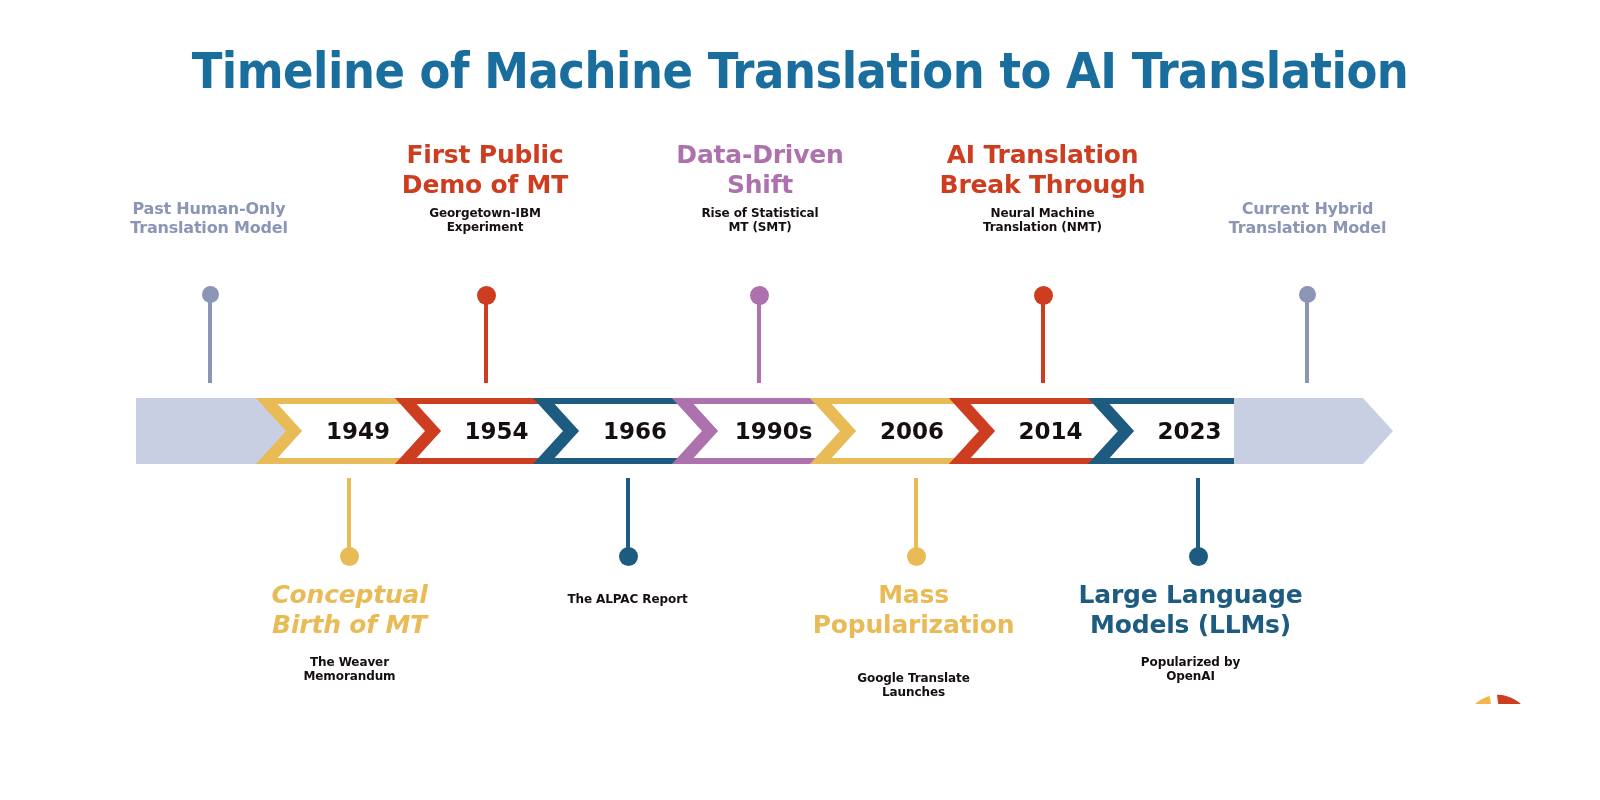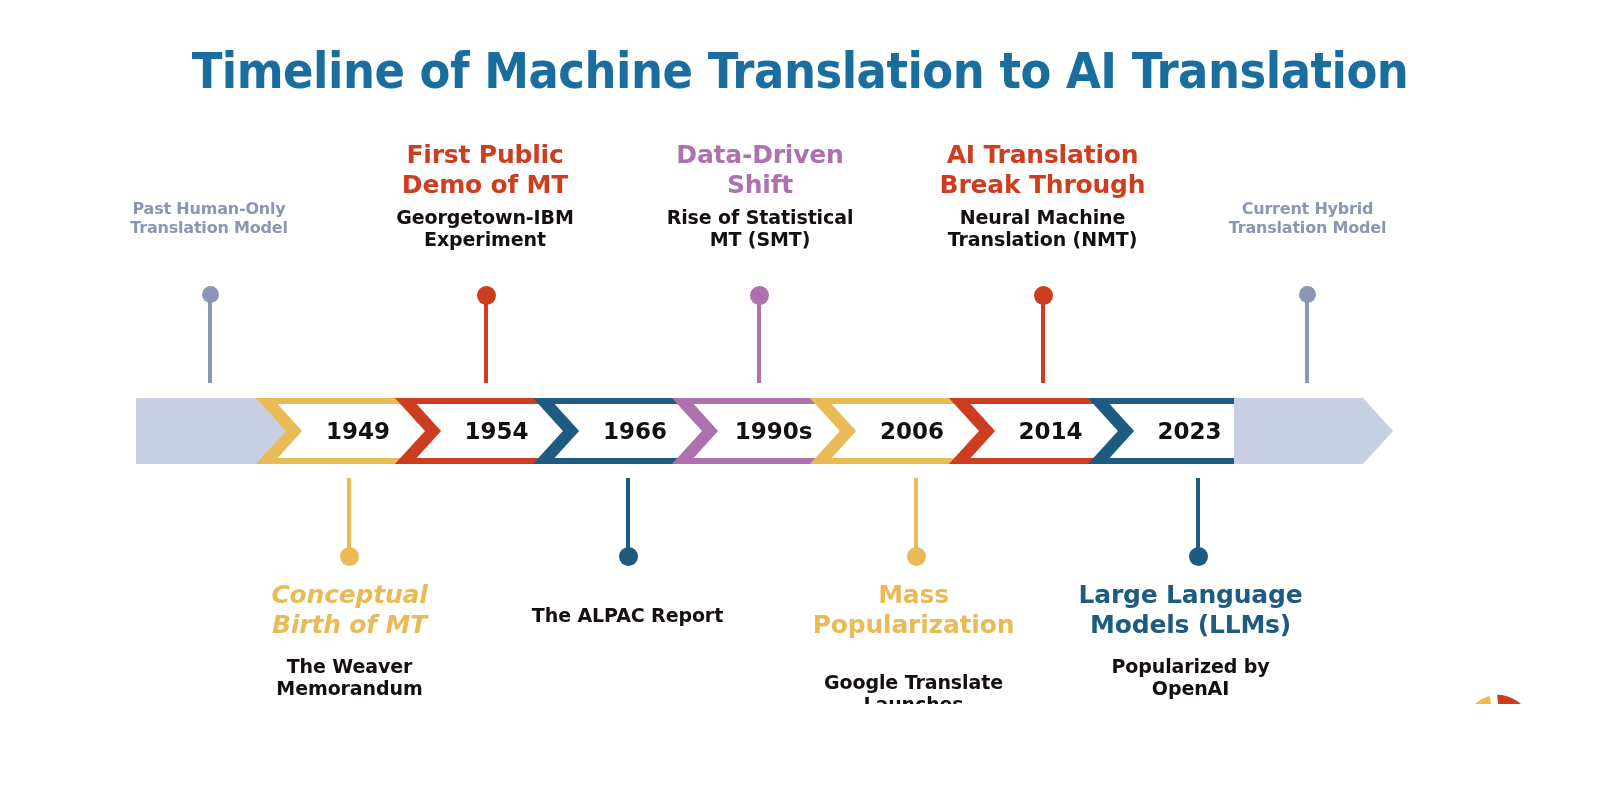--- a/index.html
+++ b/index.html
@@ -48,21 +48,21 @@
     text-align: center;
     line-height: 1.18;
   }
   .callout .head {
     font-size: 25px;
     font-weight: 800;
     margin: 0 0 7px 0;
     letter-spacing: -0.2px;
   }
   .callout .sub {
-    font-size: 19px;
+    font-size: 12px;
     font-weight: 700;
     color: #15100f;
     margin: 0;
     letter-spacing: -0.1px;
   }
   .callout.muted .head {
     font-size: 16px;
     color: #8b95b5;
   }
 
@@ -223,21 +223,21 @@
       <span>Conceptual</span><br>
       <span>Birth of MT</span>
     </div>
     <div class="sub" style="margin-top:16px;">
       <span>The Weaver</span><br>
       <span>Memorandum</span>
     </div>
   </div>
 
   <div class="callout" style="left:500px; top:580px; width:255px;">
-    <div class="sub" style="margin-top:24px;">
+    <div class="sub" style="margin-top:12px;">
       <span>The ALPAC Report</span>
     </div>
   </div>
 
   <div class="callout" style="left:786px; top:580px; width:255px;">
     <div class="head" style="color:#e9bb57;">
       <span>Mass</span><br>
       <span>Popularization</span>
     </div>
     <div class="sub" style="margin-top:32px;">

